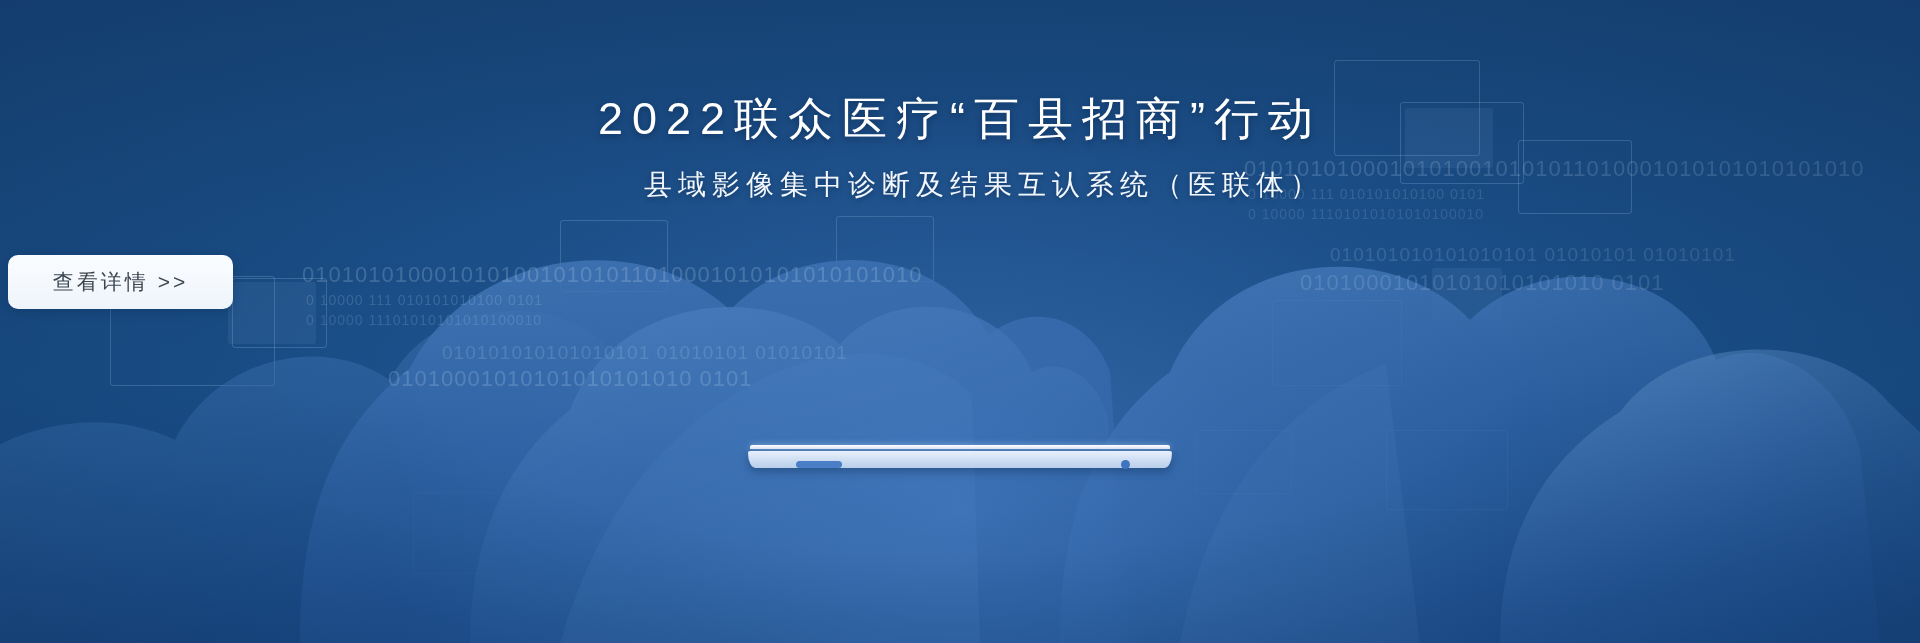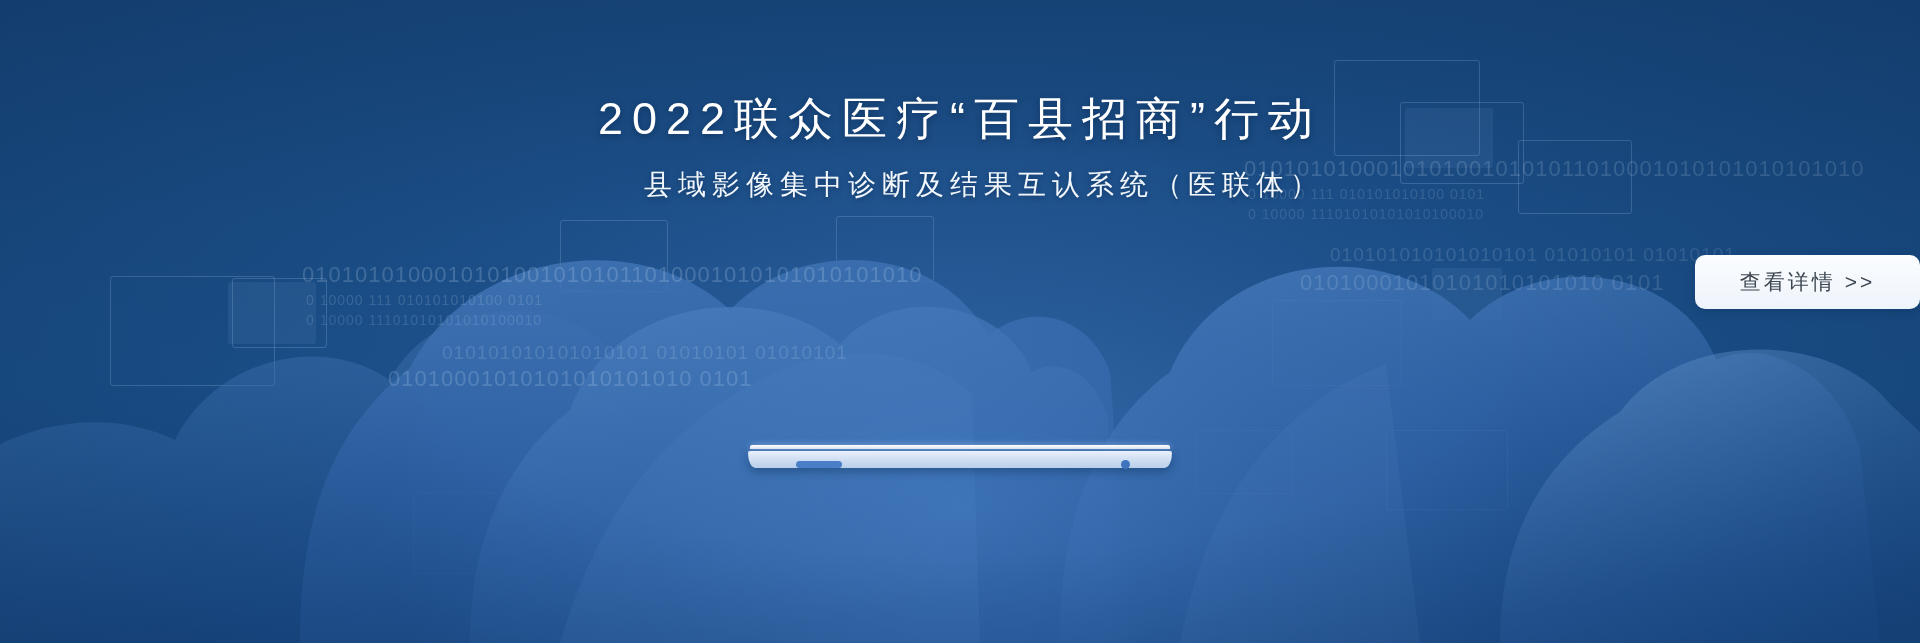--- a/index.html
+++ b/index.html
@@ -100,21 +100,22 @@
     color: #f2f7fd;
     letter-spacing: 6px;
     text-shadow: 0 2px 5px rgba(8,35,70,0.5);
     white-space: nowrap;
     padding-left: 48px;
   }
 
   .cta-wrap {
     margin-top: 52px;
     display: flex;
-    justify-content: flex-end;
+    justify-content: flex-start;
+    margin-left: 8px;
   }
   .cta {
     display: inline-flex;
     align-items: center;
     justify-content: center;
     min-width: 225px;
     height: 54px;
     padding: 0 26px;
     border: none;
     border-radius: 10px;

